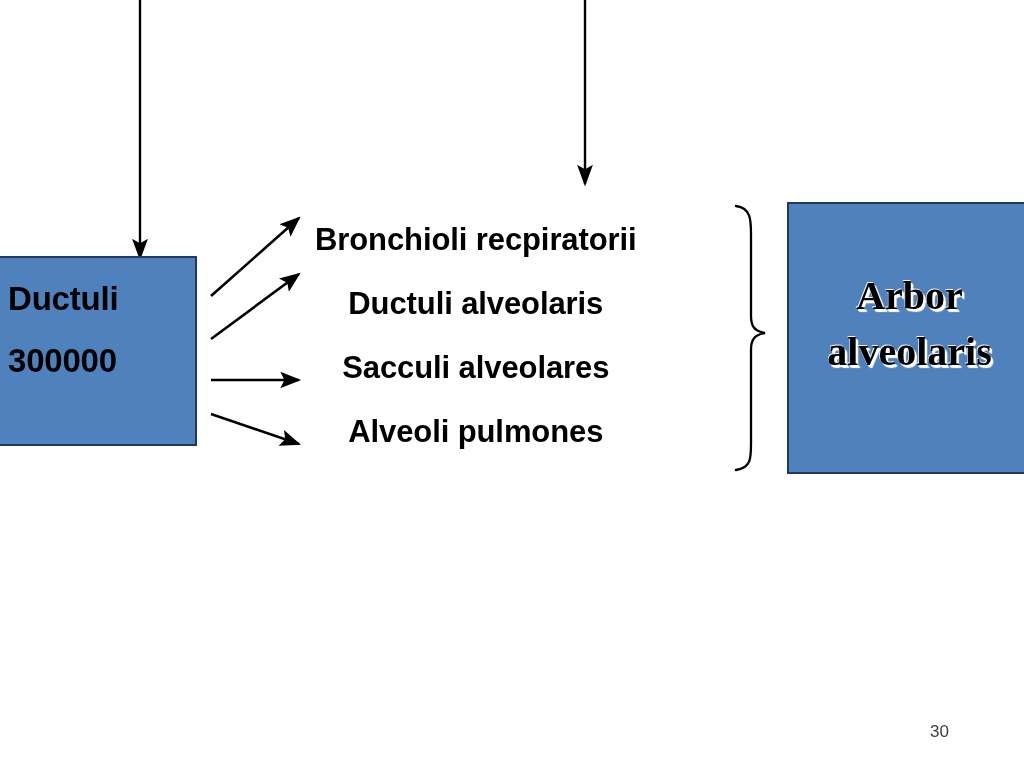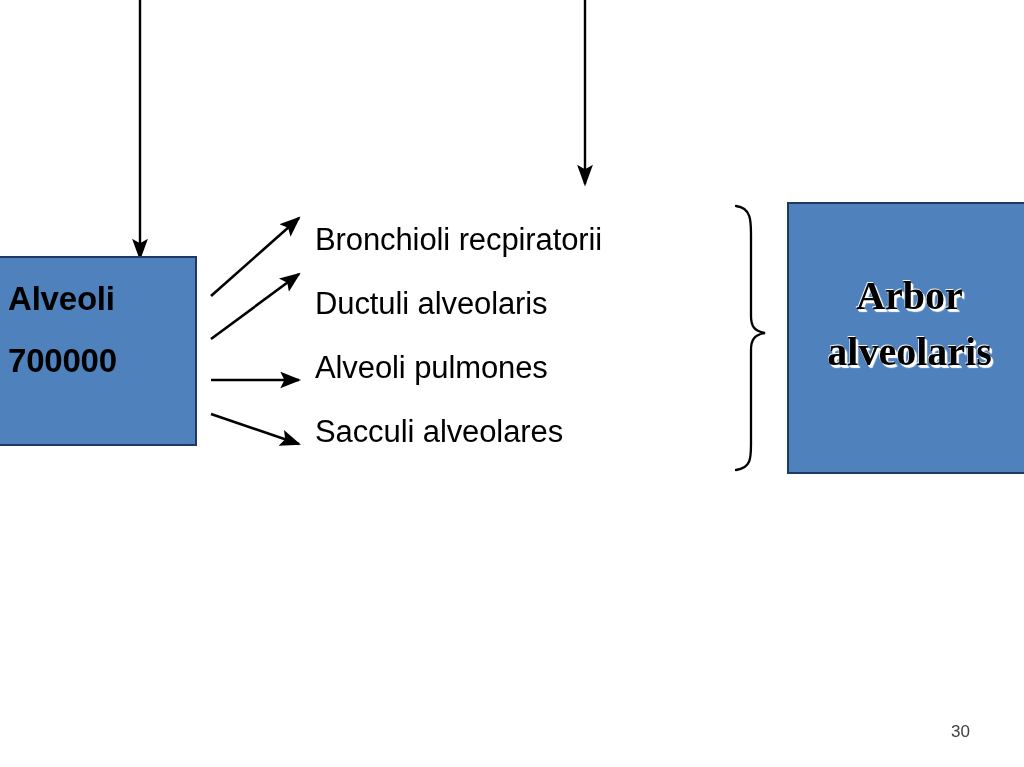--- a/index.html
+++ b/index.html
@@ -70,35 +70,36 @@
        2.5px  2.5px 1px #ffffff,
       -0.6px -0.6px 0 #f2f2f2;
   }
 
   
   #term-list {
     position: absolute;
     left: 315px;
     top: 208px;
     font-size: 31px;
-    font-weight: normal;
+    font-weight: bold;
     color: #000000;
     line-height: 64px;
     white-space: nowrap;
     letter-spacing: -0.1px;
+    text-align: center;
   }
   #term-list .term-line { height: 64px; }
 
   
   #page-number {
     position: absolute;
     left: 930px;
     top: 722px;
     width: 40px;
-    text-align: right;
+    text-align: left;
     font-size: 17px;
     color: #3f3f3f;
   }
 
   
   #vectors {
     position: absolute;
     left: 0;
     top: 0;
     width: 1024px;
@@ -149,29 +150,29 @@
                C 751,326 754,331 765,333
                C 754,335 751,340 751,350
                L 751,444
                C 751,458 751,468 736,470"></path>
     </g>
   </svg>
 
   <div class="blue-box" id="acinus-box"></div>
 
   <div id="acinus-text">
-    <div>Alveoli</div>
-    <div>700000</div>
+    <div>Ductuli</div>
+    <div>300000</div>
   </div>
 
   <div id="term-list">
     <div class="term-line">Bronchioli recpiratorii</div>
     <div class="term-line">Ductuli alveolaris</div>
+    <div class="term-line">Sacculi alveolares</div>
     <div class="term-line">Alveoli pulmones</div>
-    <div class="term-line">Sacculi alveolares</div>
   </div>
 
   <div class="blue-box" id="arbor-box"></div>
 
   <div id="arbor-text">
     <div>Arbor</div>
     <div>alveolaris</div>
   </div>
 
   <div id="page-number">30</div>

